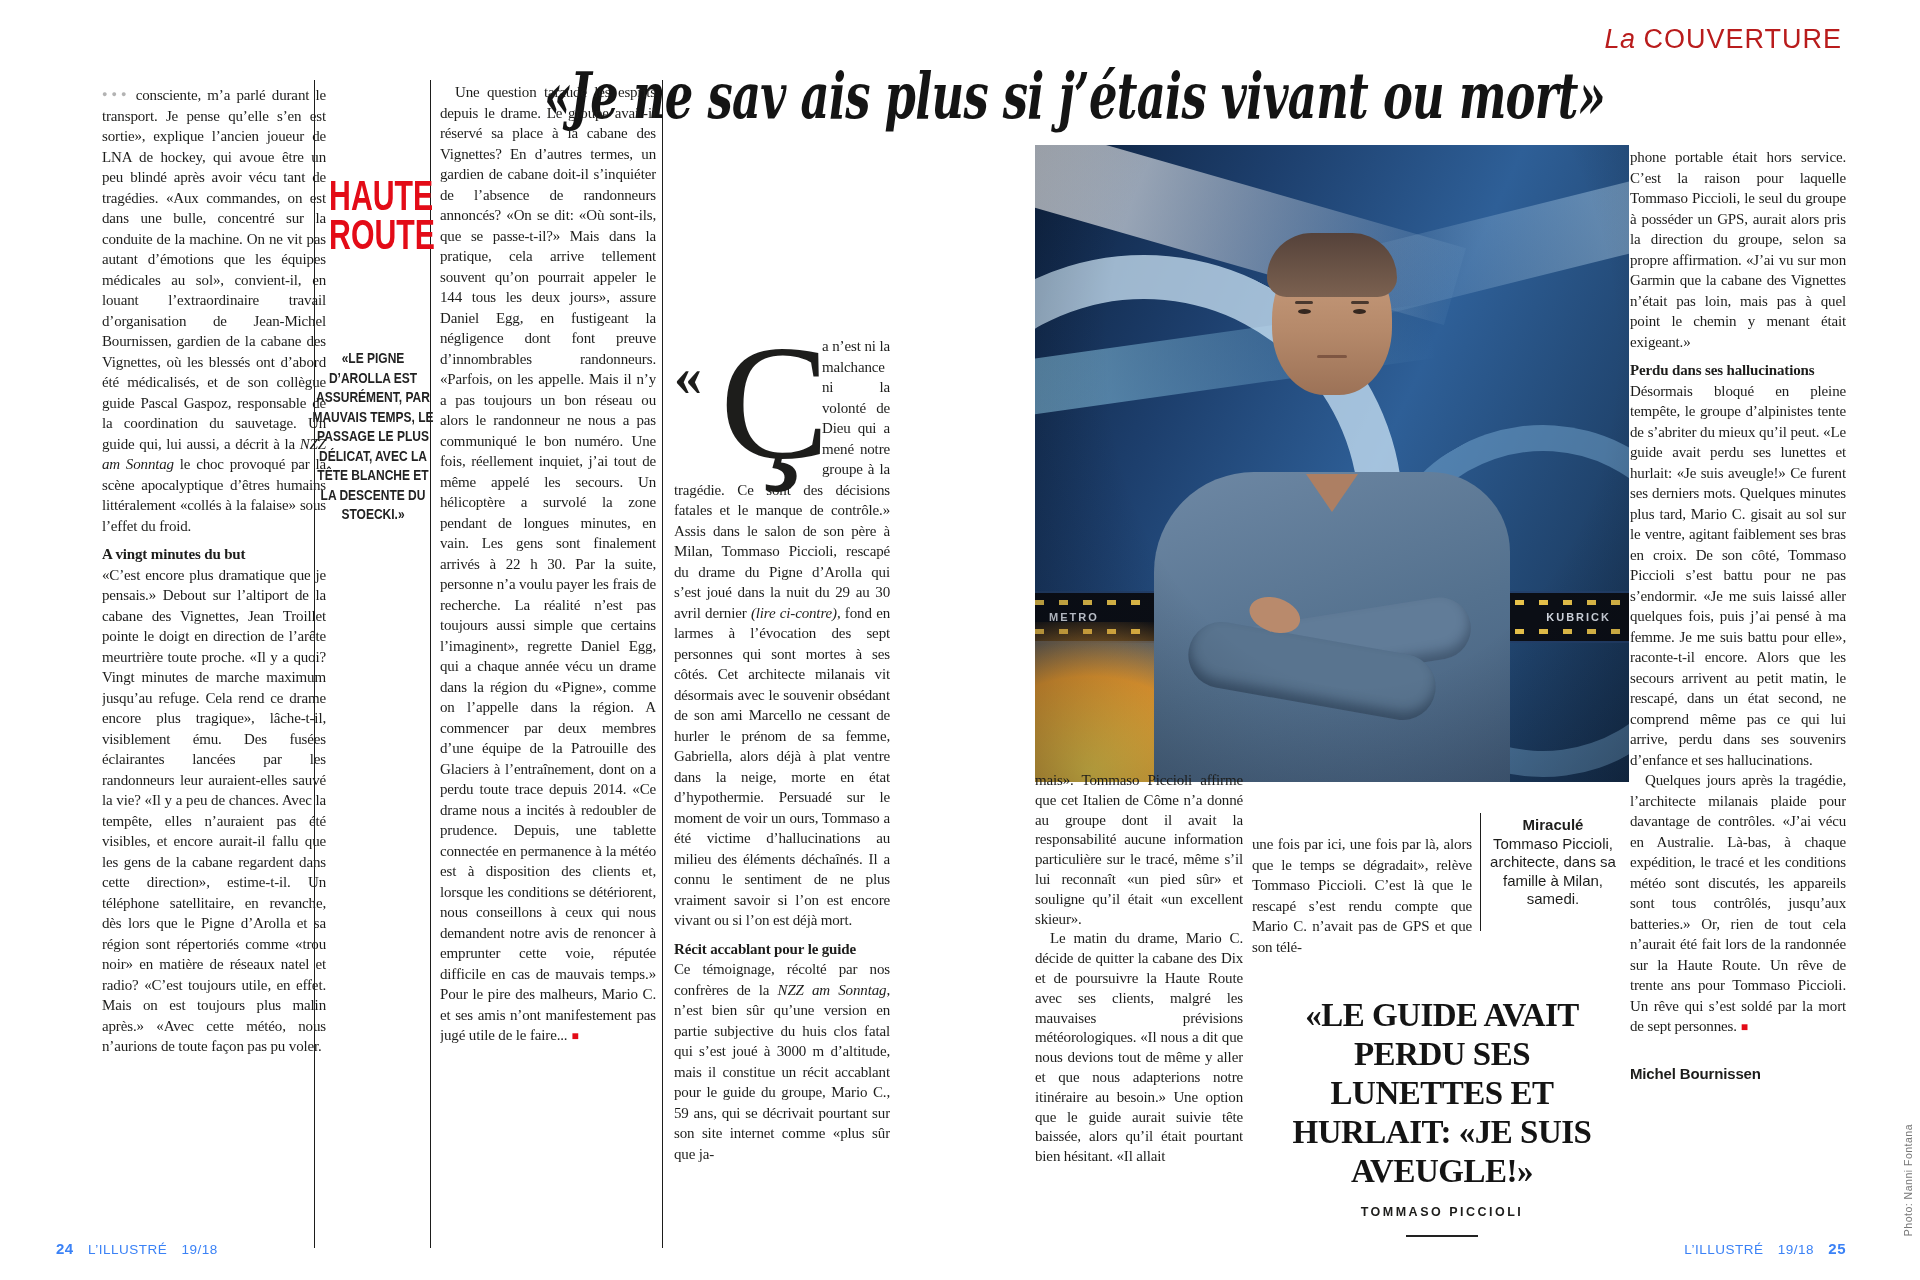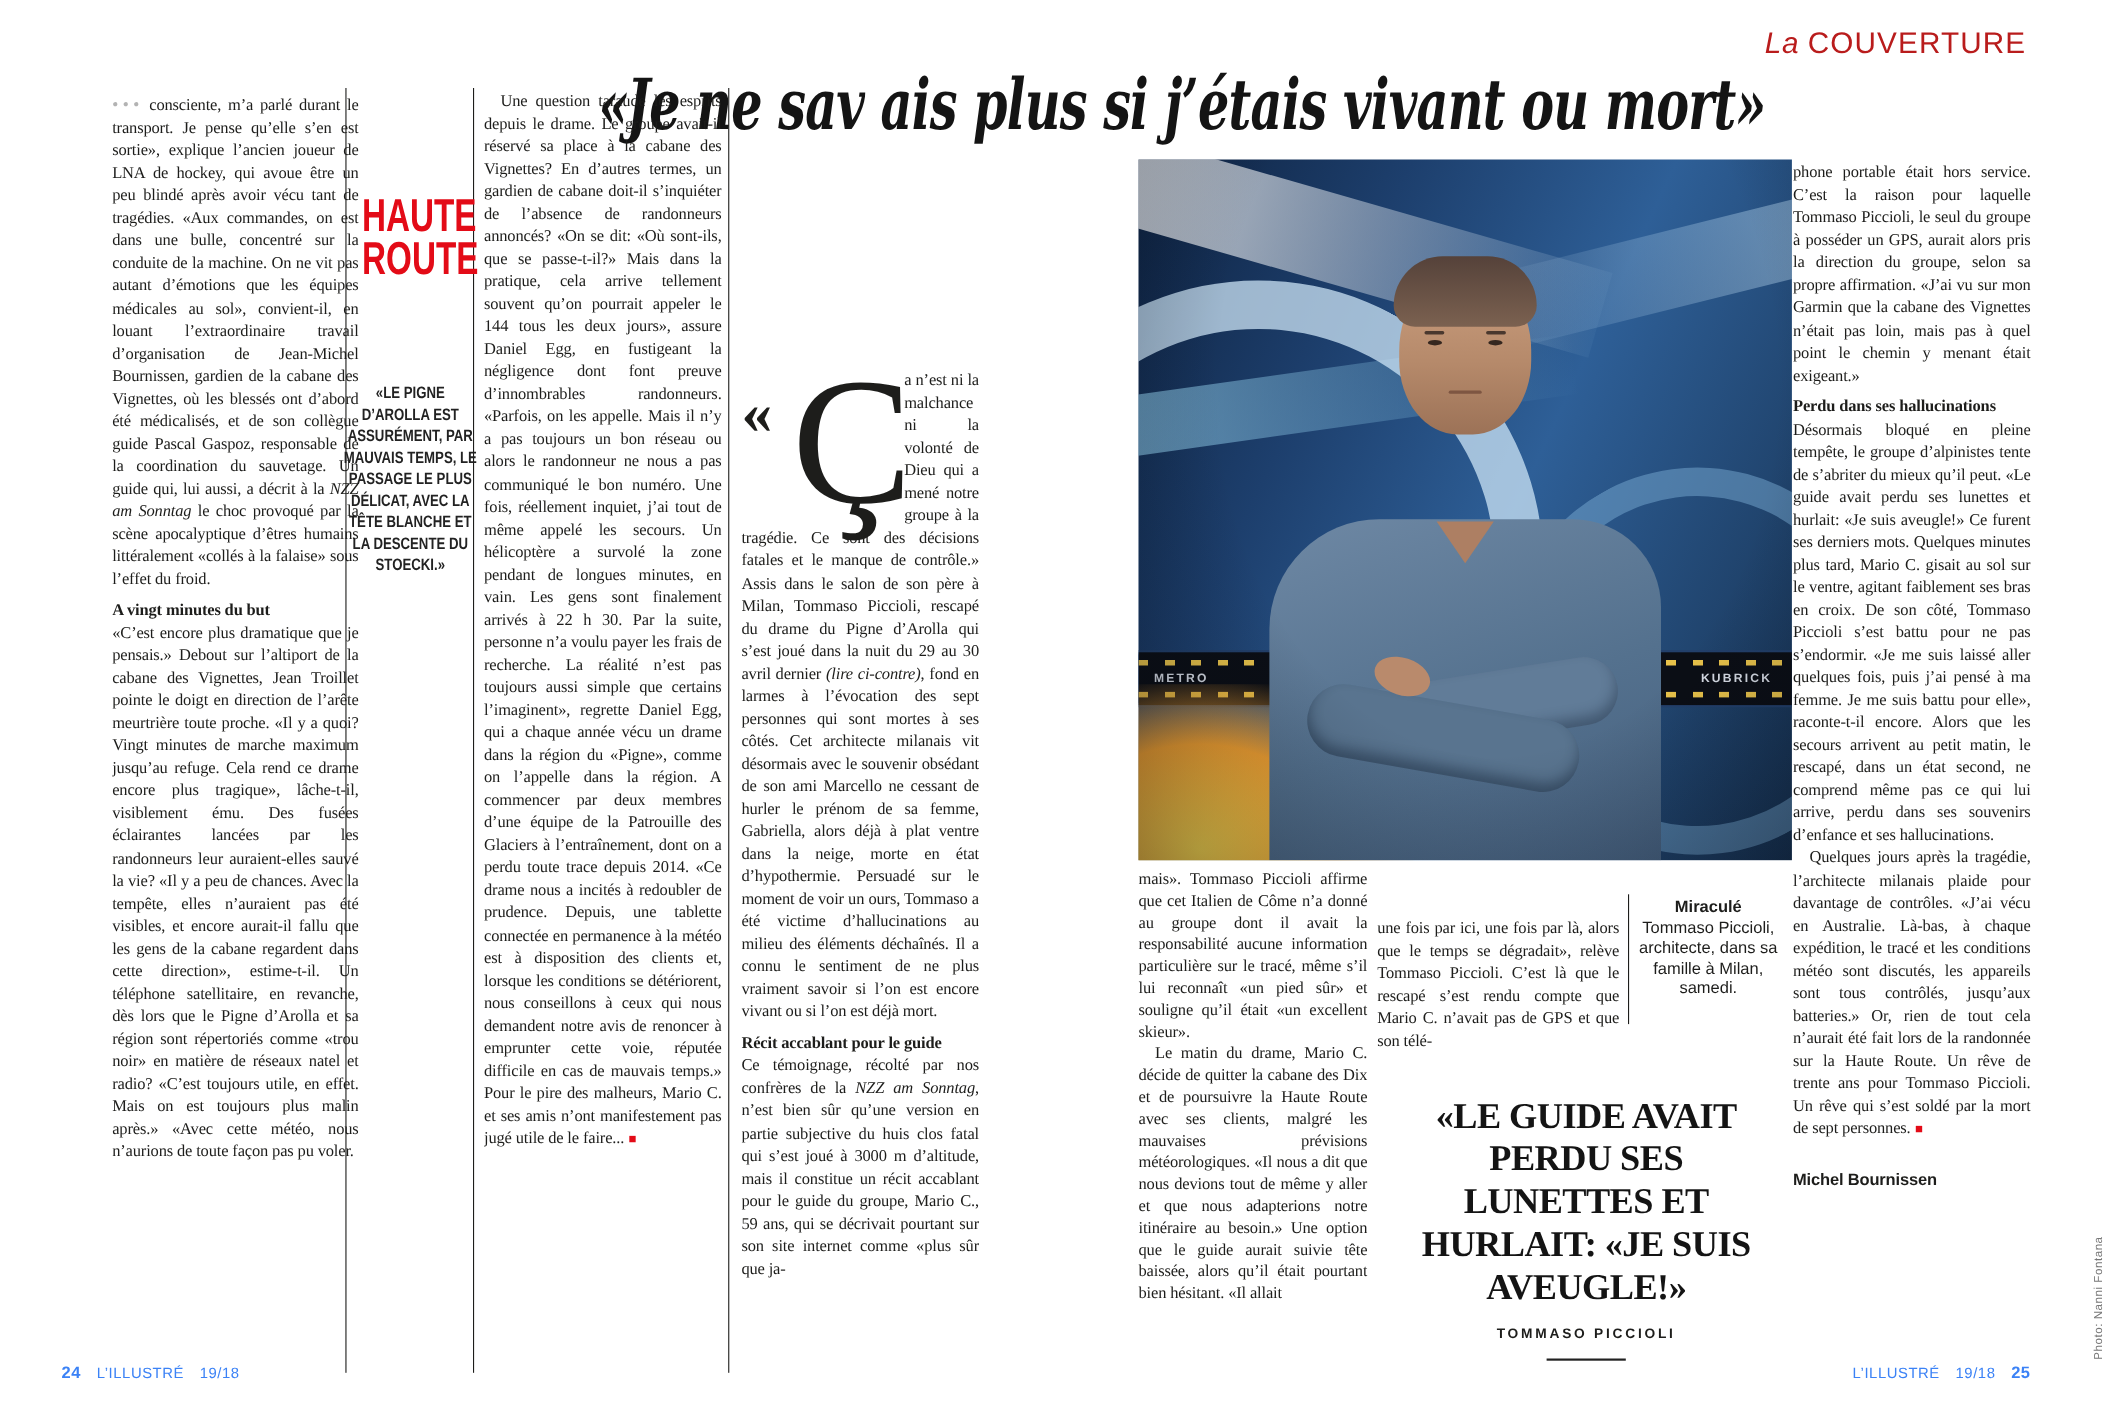--- a/index.html
+++ b/index.html
@@ -182,21 +182,21 @@
     <div class="man-head">
       <div class="man-hair"></div>
       <div class="man-brow l"></div>
       <div class="man-brow r"></div>
       <div class="man-eye l"></div>
       <div class="man-eye r"></div>
       <div class="man-mouth"></div>
     </div>
   </div>
 
-  <div class="body-col" style="left:1035px;top:791px;width:208px;height:456px;line-height:19.8px;">
+  <div class="body-col" style="left:1035px;top:771px;width:208px;height:456px;line-height:19.8px;">
     <p>mais». Tommaso Piccioli affirme que cet Italien de Côme n’a donné au groupe dont il avait la responsabilité aucune information particulière sur le tracé, même s’il lui reconnaît «un pied sûr» et souligne qu’il était «un excellent skieur».</p>
     <p class="indent">Le matin du drame, Mario C. décide de quitter la cabane des Dix et de poursuivre la Haute Route avec ses clients, malgré les mauvaises prévisions météorologiques. «Il nous a dit que nous devions tout de même y aller et que nous adapterions notre itinéraire au besoin.» Une option que le guide aurait suivie tête baissée, alors qu’il était pourtant bien hésitant. «Il allait</p>
   </div>
 
   <div class="body-col" style="left:1252px;top:791px;width:220px;height:245px;margin-top:43px;">
     <p>une fois par ici, une fois par là, alors que le temps se dégradait», relève Tommaso Piccioli. C’est là que le rescapé s’est rendu compte que Mario C. n’avait pas de GPS et que son télé-</p>
   </div>
 
   <div class="caption-rule"></div>
   <div class="caption">

